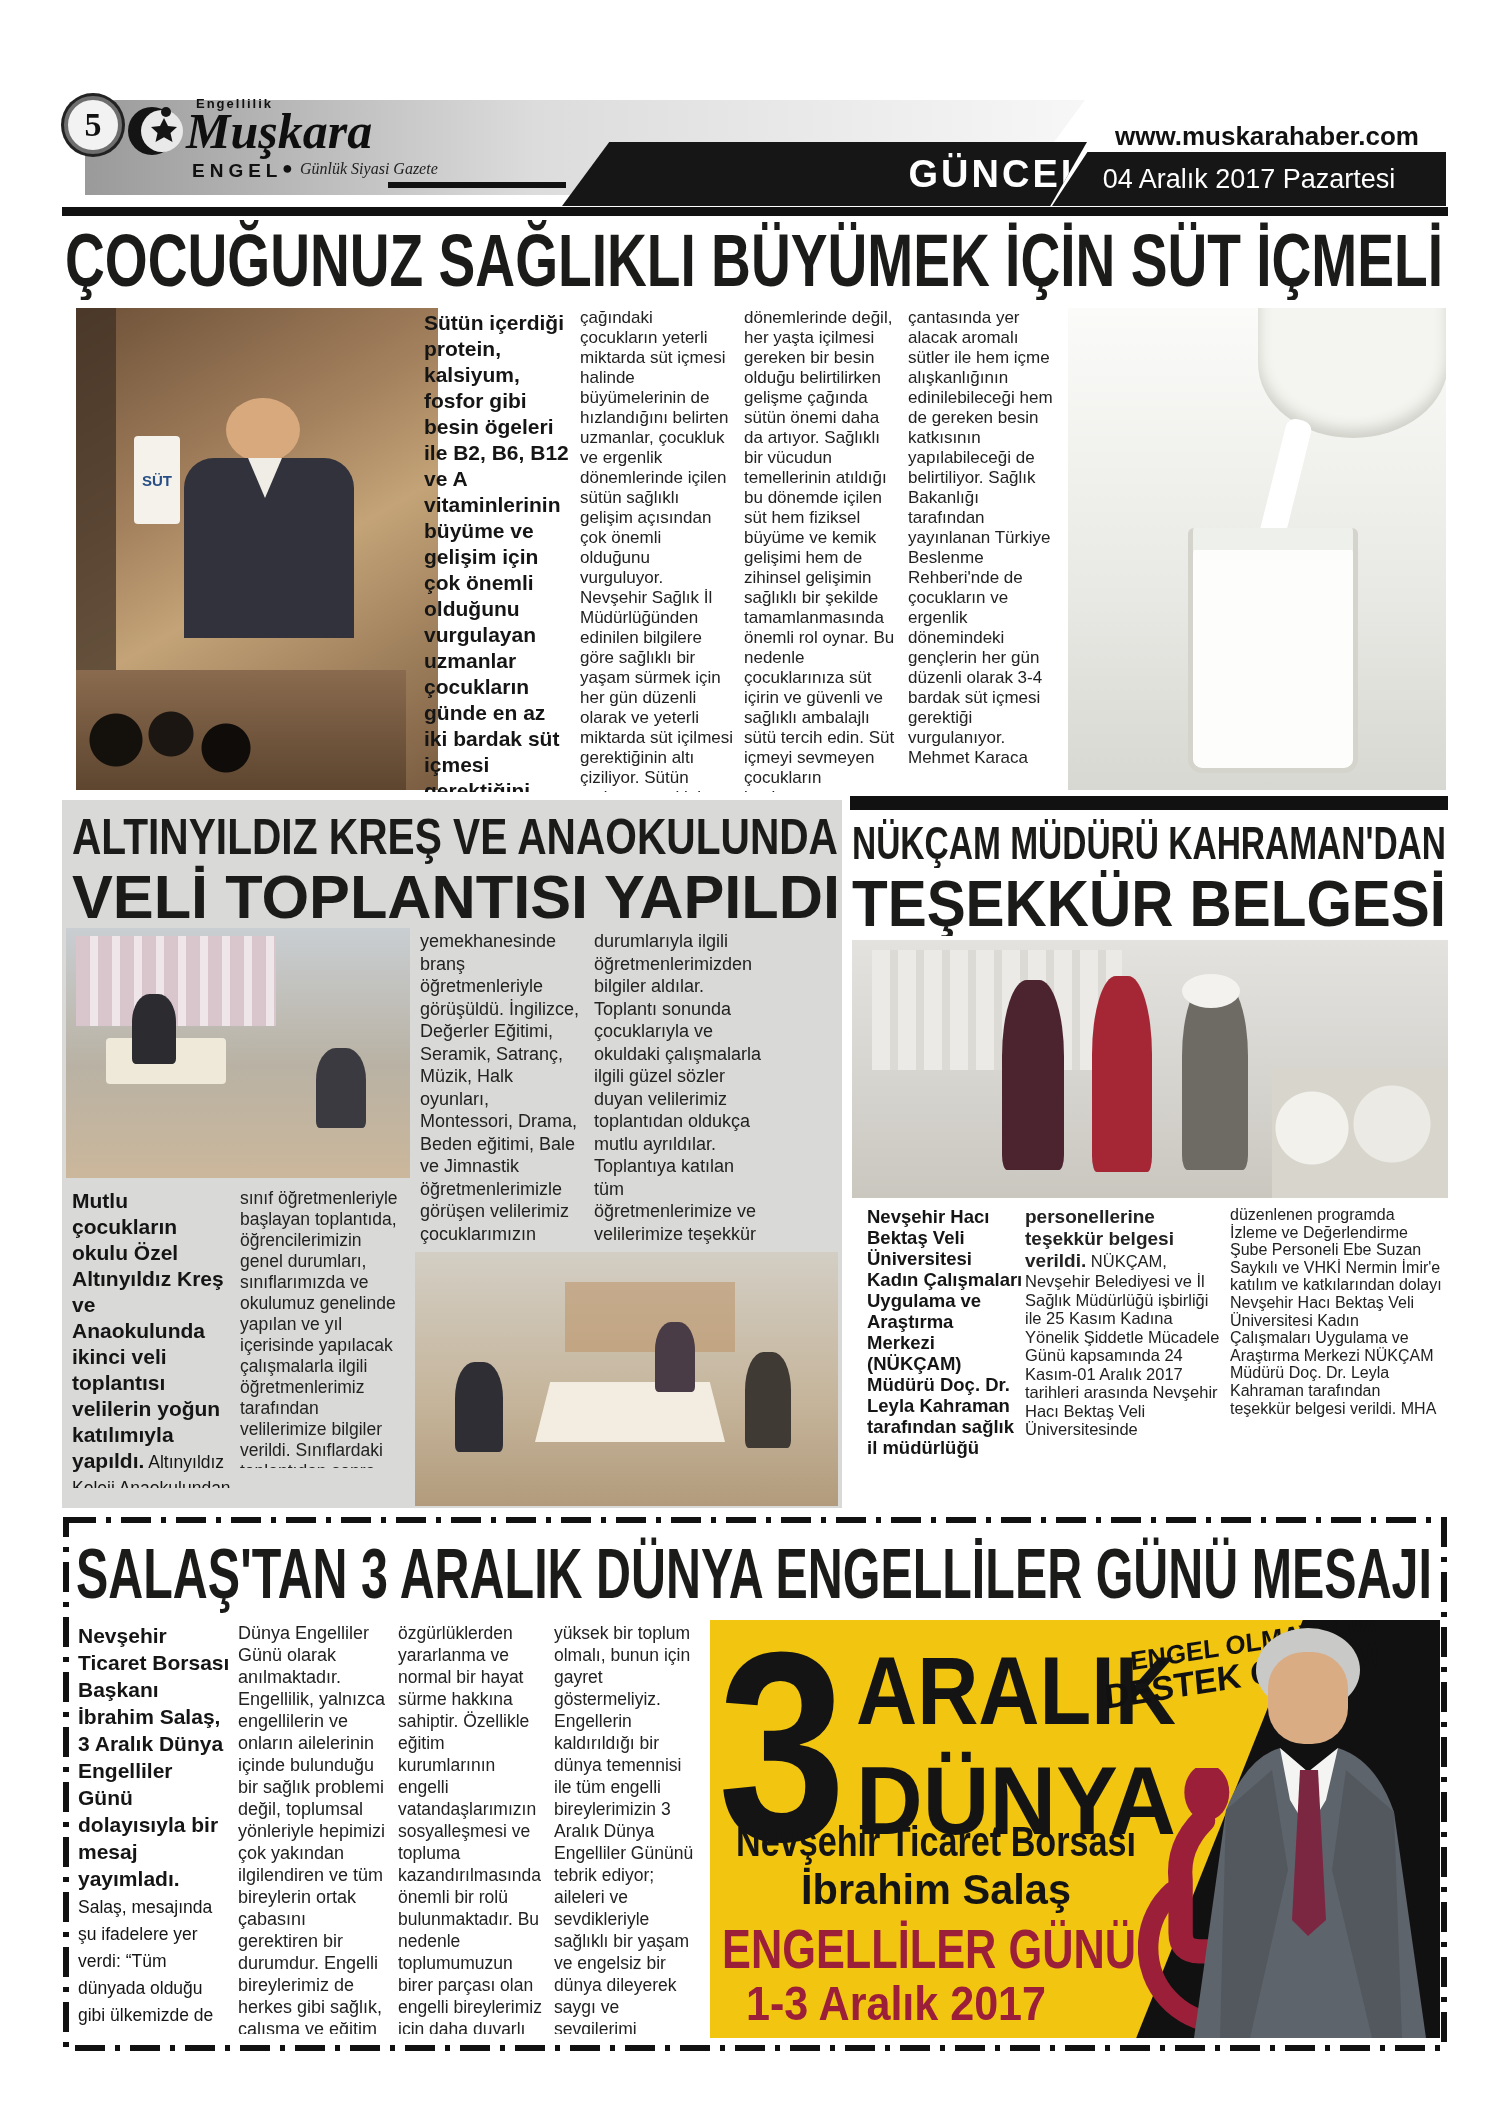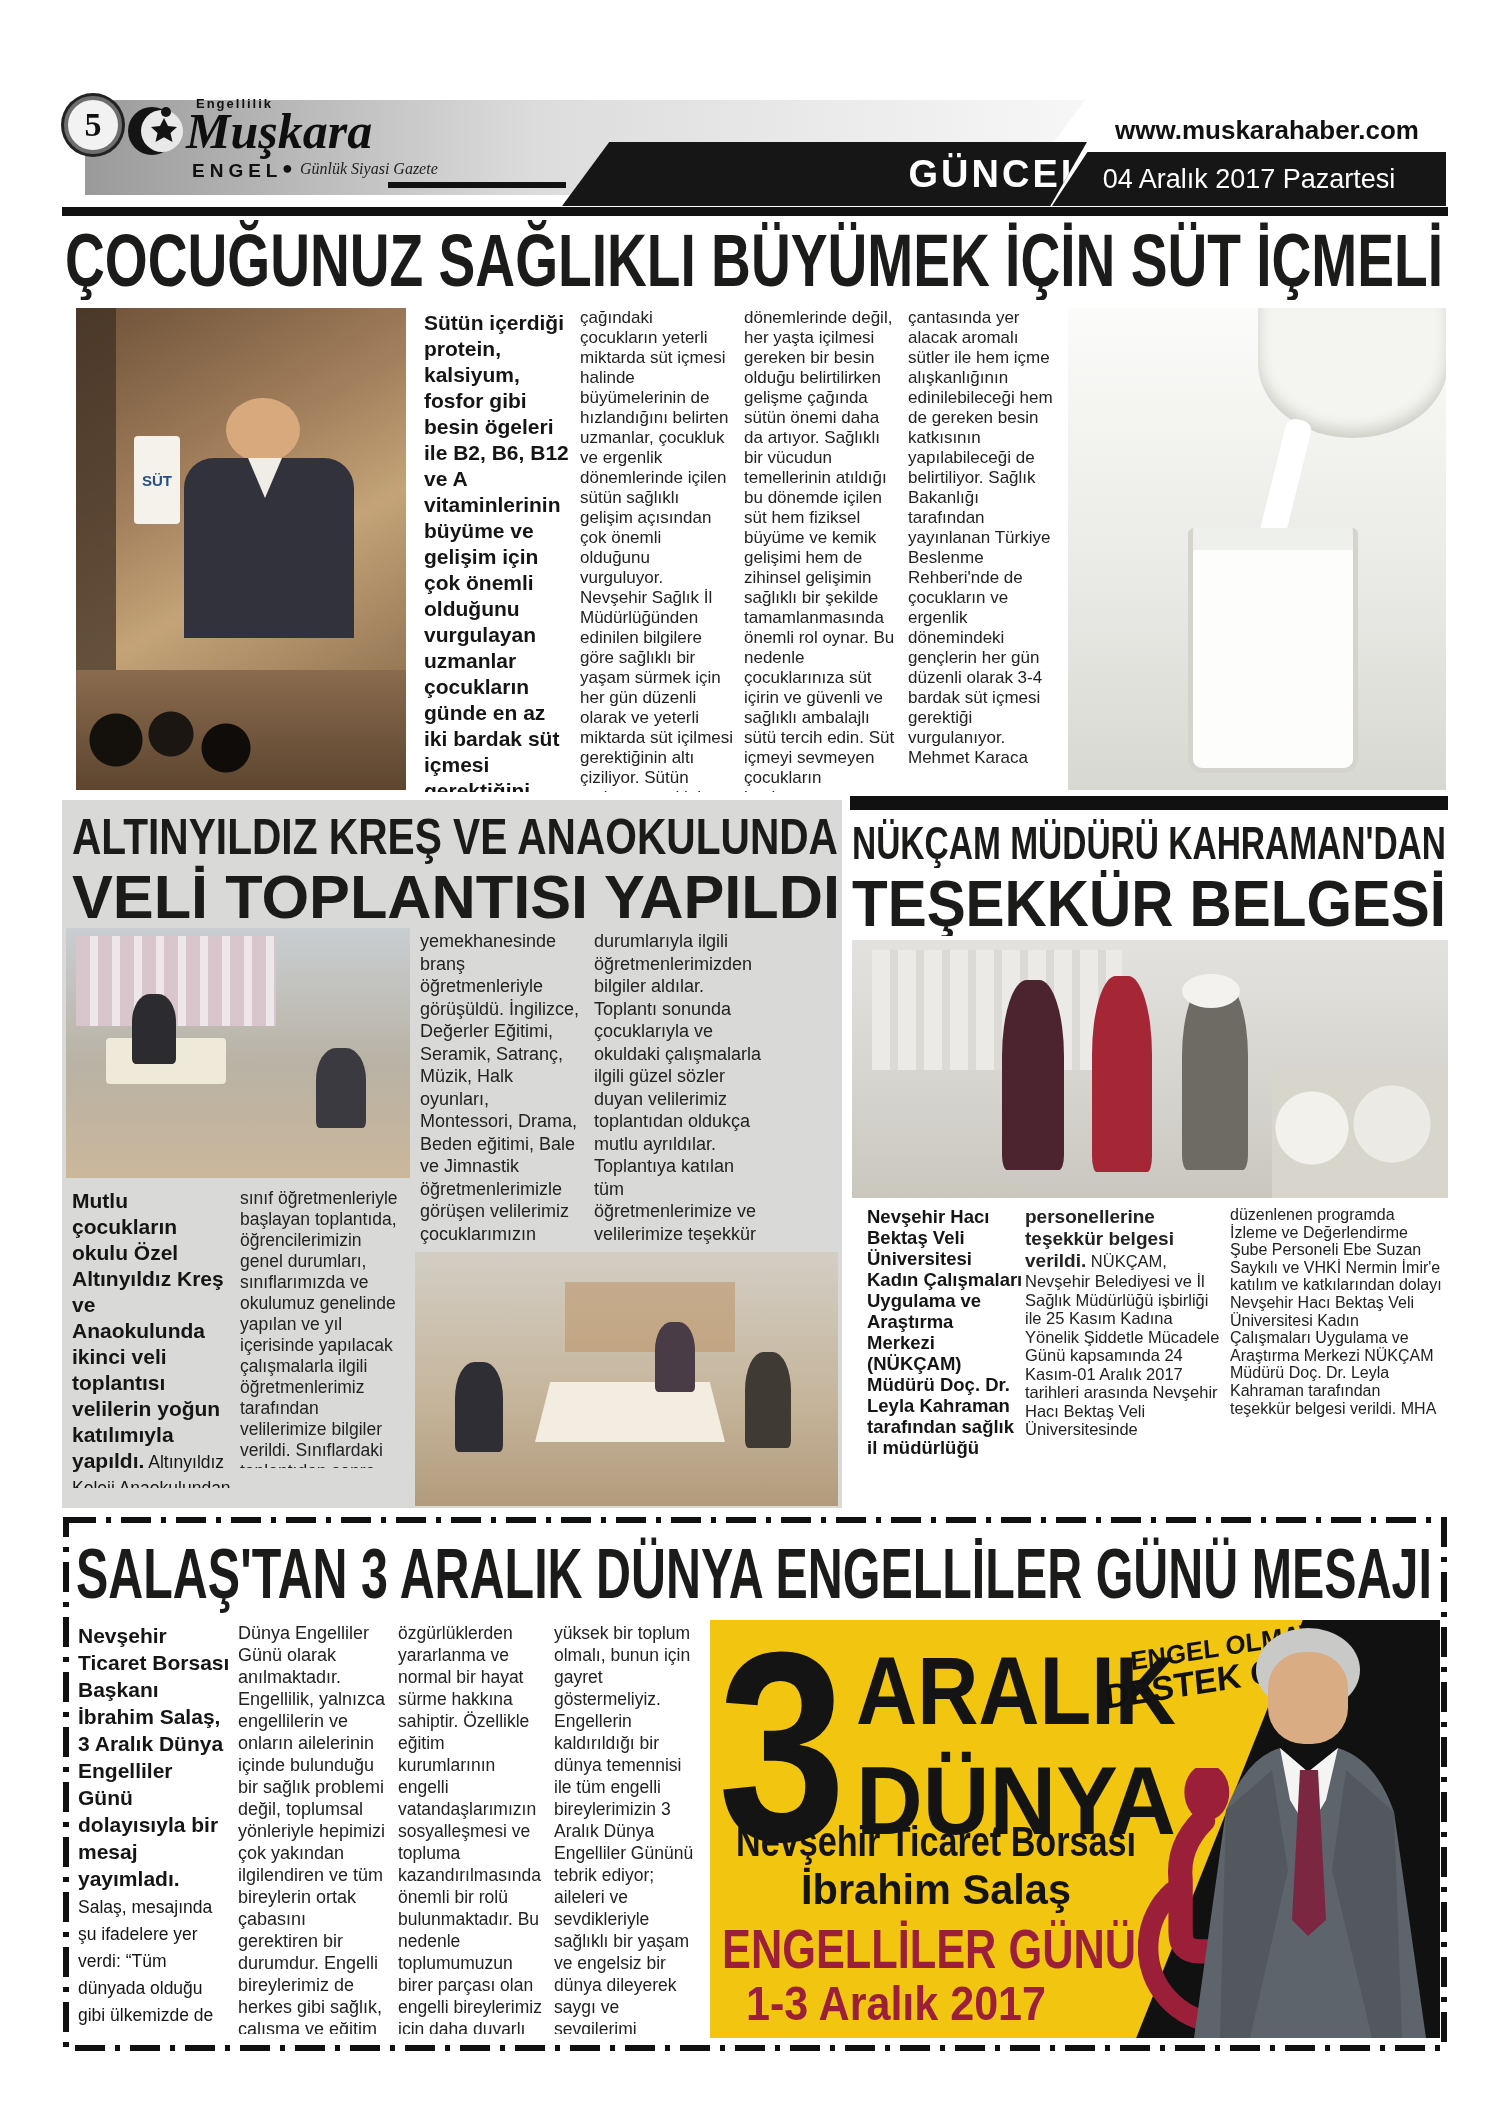--- a/index.html
+++ b/index.html
@@ -17,21 +17,21 @@
     clip-path:polygon(0 0,100% 0,93% 100%,0 100%);}
   #page-circle{left:64px;top:96px;width:50px;height:50px;border-radius:50%;
     border:4px solid #6e6e6e;box-shadow:0 0 0 3px #222;background:#f2f2f2;
     display:flex;align-items:center;justify-content:center;
     font-family:"Liberation Serif",serif;font-weight:bold;font-size:34px;color:#111;}
   #guncel-band{left:562px;top:142px;width:525px;height:64px;background:#161616;
     clip-path:polygon(9% 0,100% 0,93% 100%,0 100%);
     display:flex;align-items:center;justify-content:flex-end;}
   #guncel-band span{color:#fff;font-weight:bold;font-size:38px;letter-spacing:3px;}
   #url-strip{left:1088px;top:108px;width:358px;height:44px;background:#fff;
-    display:flex;align-items:center;justify-content:center;font-weight:bold;font-size:26px;color:#111;}
+    display:flex;align-items:flex-end;justify-content:center;font-weight:bold;font-size:26px;color:#111;}
   #date-band{left:1052px;top:152px;width:394px;height:54px;background:#161616;
     clip-path:polygon(9% 0,100% 0,100% 100%,0 100%);
     display:flex;align-items:center;justify-content:center;color:#fff;font-size:27px;}
   #logo-underline{left:388px;top:182px;width:178px;height:6px;background:#111;}
   #top-rule{left:62px;top:207px;width:1386px;height:9px;background:#111;}
   
   #a2-bg{left:62px;top:800px;width:780px;height:708px;background:#d9d9d7;}
   
   #a3-bar{left:850px;top:796px;width:598px;height:14px;background:#111;}
   
@@ -77,21 +77,21 @@
   </div>
   <div id="date-band" class="abs">
     <span>04 Aralık 2017 Pazartesi</span>
   </div>
   <div id="top-rule" class="abs"></div>
 
   <svg class="abs" style="left:62px;top:216px;" width="1386" height="84">
     <text class="hl" x="3" y="70" font-size="74" textLength="1378" lengthAdjust="spacingAndGlyphs">ÇOCUĞUNUZ SAĞLIKLI BÜYÜMEK İÇİN SÜT İÇMELİ</text>
   </svg>
 
-  <div class="photo" style="left:76px;top:308px;width:330px;height:482px;background:linear-gradient(150deg,#6d5138 0%,#a3805d 35%,#c3a377 55%,#7a5c41 100%);">
+  <div class="photo" style="left:76px;top:308px;width:330px;height:482px;background:linear-gradient(150deg,#6d5138 0%,#a3805d 35%,#c3a377 55%,#7a5c41 100%);padding-left:32px;">
     <div class="abs" style="left:0;top:0;width:40px;height:482px;background:#3c2e22;opacity:.7;"></div>
     <div class="abs" style="left:150px;top:90px;width:74px;height:64px;border-radius:50%;background:#d9a97e;"></div>
     <div class="abs" style="left:108px;top:150px;width:170px;height:180px;border-radius:30px 30px 0 0;background:#32323c;"></div>
     <div class="abs" style="left:172px;top:150px;width:34px;height:40px;background:#f0ede6;clip-path:polygon(0 0,100% 0,50% 100%);"></div>
     <div class="abs" style="left:58px;top:128px;width:46px;height:88px;background:#f4f2ea;border-radius:4px;display:flex;align-items:center;justify-content:center;">
       <span style="font-size:15px;font-weight:bold;color:#274e86;">SÜT</span>
     </div>
     <div class="abs" style="left:0;bottom:0;width:330px;height:120px;background:radial-gradient(circle at 40px 70px,#14100c 26px,transparent 27px),radial-gradient(circle at 95px 64px,#1b1611 22px,transparent 23px),radial-gradient(circle at 150px 78px,#0f0c09 24px,transparent 25px),linear-gradient(#8a6b4f,#5d452f);"></div>
   </div>
 

